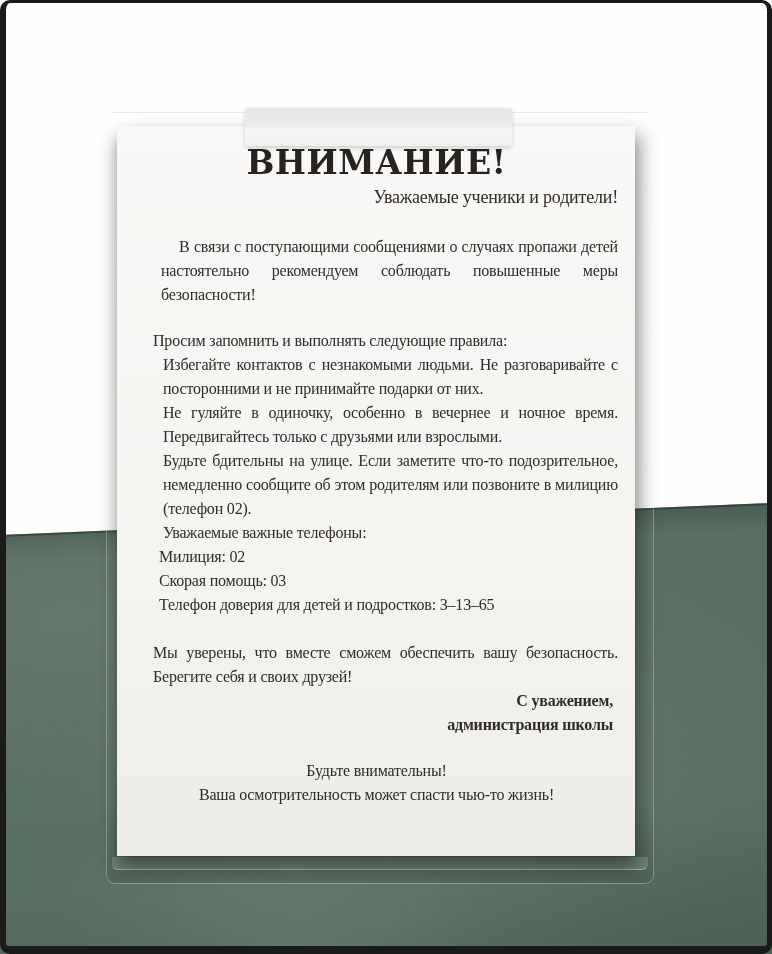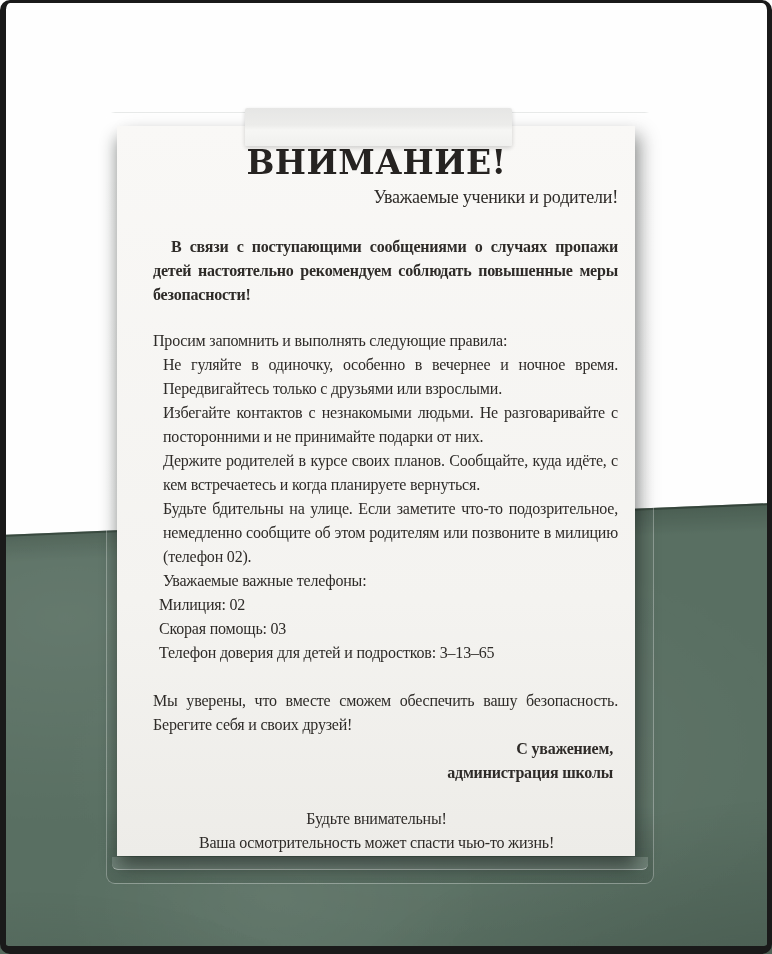--- a/index.html
+++ b/index.html
@@ -46,21 +46,21 @@
     color:#2e2b28;font-size:16px;line-height:24px;letter-spacing:-0.2px;
     z-index:3;
   }
   .title{
     margin:2px 0 0;text-align:center;
     font-family:"DejaVu Serif","Liberation Serif",serif;
     font-size:33px;line-height:38px;font-weight:700;letter-spacing:0.5px;
     color:#262321;
   }
   .salutation{margin:3px 0 0;text-align:right;font-size:18px;}
-  .intro{margin:26px 0 0 18px;text-align:justify;text-indent:18px;font-weight:bold;}
+  .intro{margin:26px 0 0 26px;text-align:justify;text-indent:18px;}
   .lead{margin:22px 0 0 18px;}
   .rules{margin:0 0 0 28px;}
   .rules p{margin:0;text-align:justify;}
   .rules p.no-just{text-align:left;}
   .phones{margin:0 0 0 24px;}
   .phones p{margin:0;}
   .closing{margin:24px 0 0 18px;text-align:justify;}
   .signoff{margin:0 5px 0 0;text-align:right;font-weight:bold;}
   .signoff p{margin:0;}
   .footer{margin:22px 0 0;text-align:center;}
@@ -91,23 +91,22 @@
 
   <div class="paper">
     <h1 class="title">ВНИМАНИЕ!</h1>
     <p class="salutation">Уважаемые ученики и родители!</p>
 
     <p class="intro">В связи с поступающими сообщениями о случаях пропажи детей настоятельно рекомендуем соблюдать повышенные меры безопасности!</p>
 
     <p class="lead">Просим запомнить и выполнять следующие правила:</p>
 
     <div class="rules">
+      <p>Избегайте контактов с незнакомыми людьми. Не разговаривайте с посторонними и не принимайте подарки от них.</p>
       <p>Не гуляйте в одиночку, особенно в вечернее и ночное время. Передвигайтесь только с друзьями или взрослыми.</p>
-      <p>Избегайте контактов с незнакомыми людьми. Не разговаривайте с посторонними и не принимайте подарки от них.</p>
-      <p>Держите родителей в курсе своих планов. Сообщайте, куда идёте, с кем встречаетесь и когда планируете вернуться.</p>
       <p>Будьте бдительны на улице. Если заметите что-то подозрительное, немедленно сообщите об этом родителям или позвоните в милицию (телефон 02).</p>
       <p class="no-just">Уважаемые важные телефоны:</p>
     </div>
 
     <div class="phones">
       <p>Милиция: 02</p>
       <p>Скорая помощь: 03</p>
       <p>Телефон доверия для детей и подростков: 3–13–65</p>
     </div>
 

